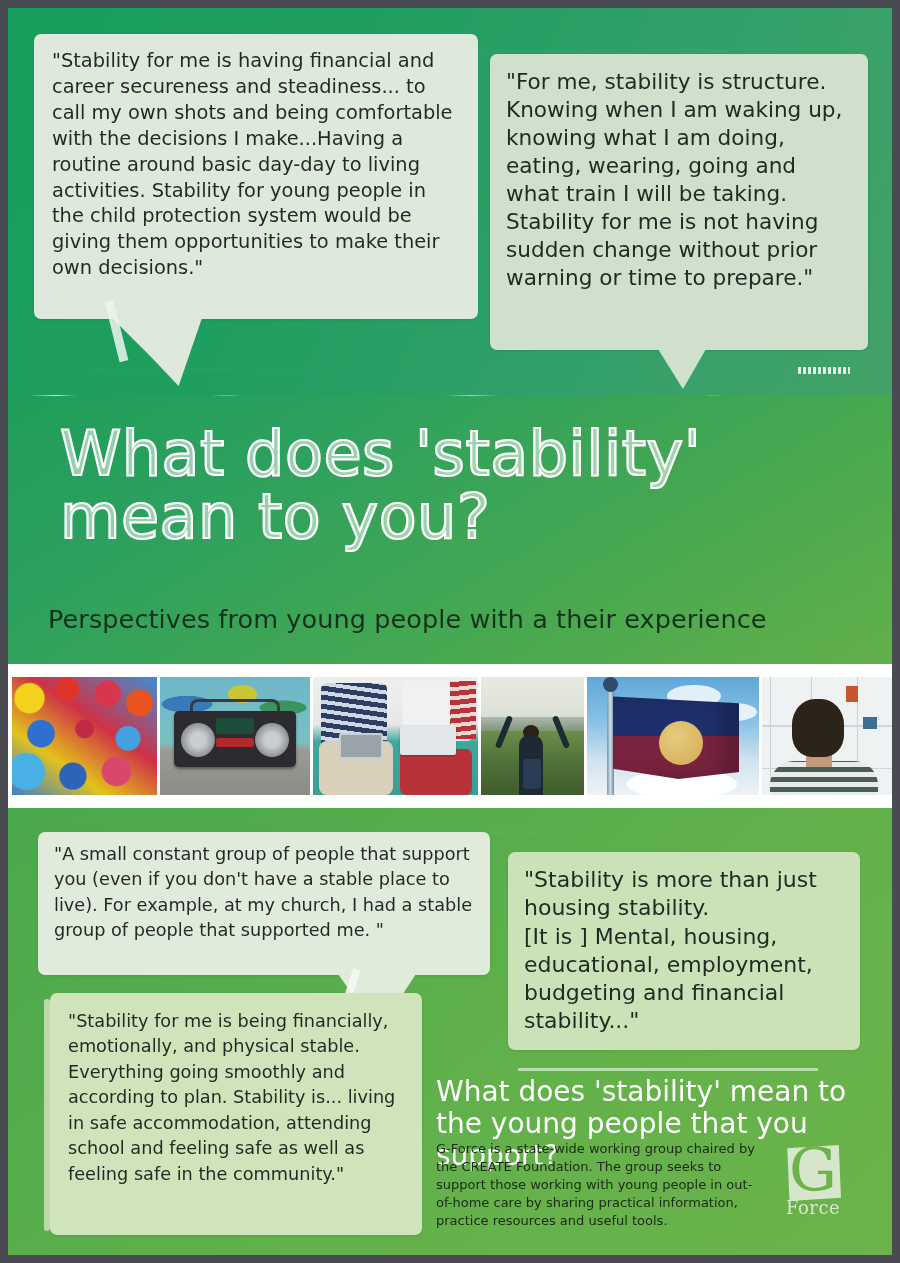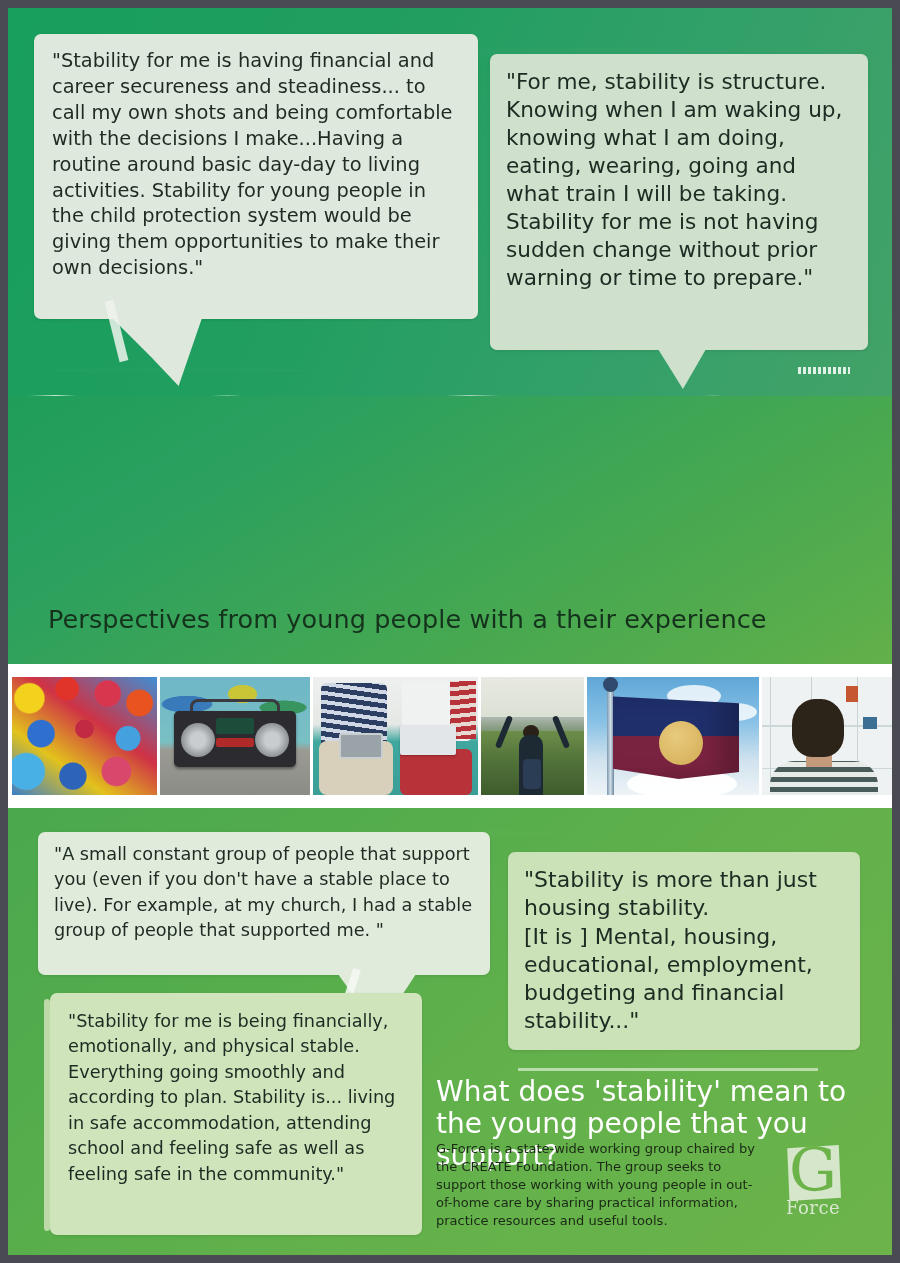--- a/index.html
+++ b/index.html
@@ -268,20 +268,21 @@
 
   <div class="bubble" id="b2">
     <p>"For me, stability is structure. Knowing when I am waking up, knowing what I am doing, eating, wearing, going and what train I will be taking. Stability for me is not having sudden change without prior warning or time to prepare."</p>
     <div class="tail"></div>
     <div class="b2-scribble"></div>
   </div>
 
   <div class="divider-brush" style="top:390px"></div>
 
   <div class="band-head">
+    <h1 class="headline">What does 'stability' mean to you?</h1>
     <div class="subtitle">Perspectives from young people with a their experience</div>
   </div>
 
   <div class="band-photos">
     <div class="photo-row">
 
       <div class="photo ph-graffiti"></div>
 
       <div class="photo ph-boombox">
         <div class="bb-graf"></div>

